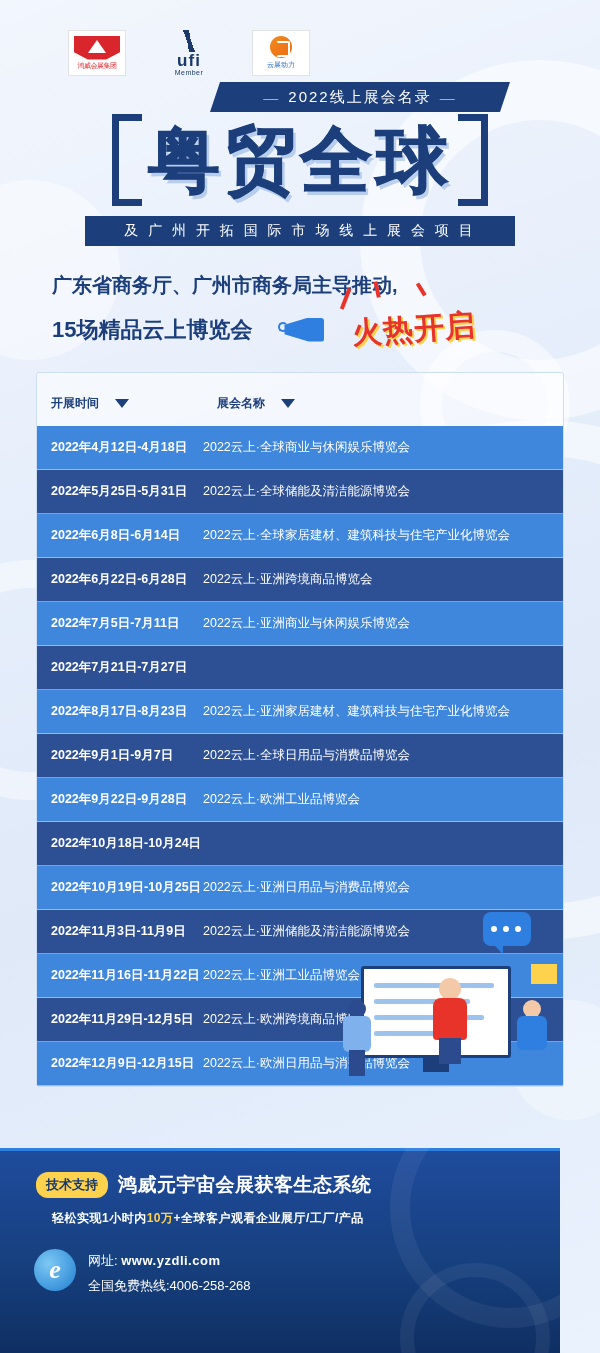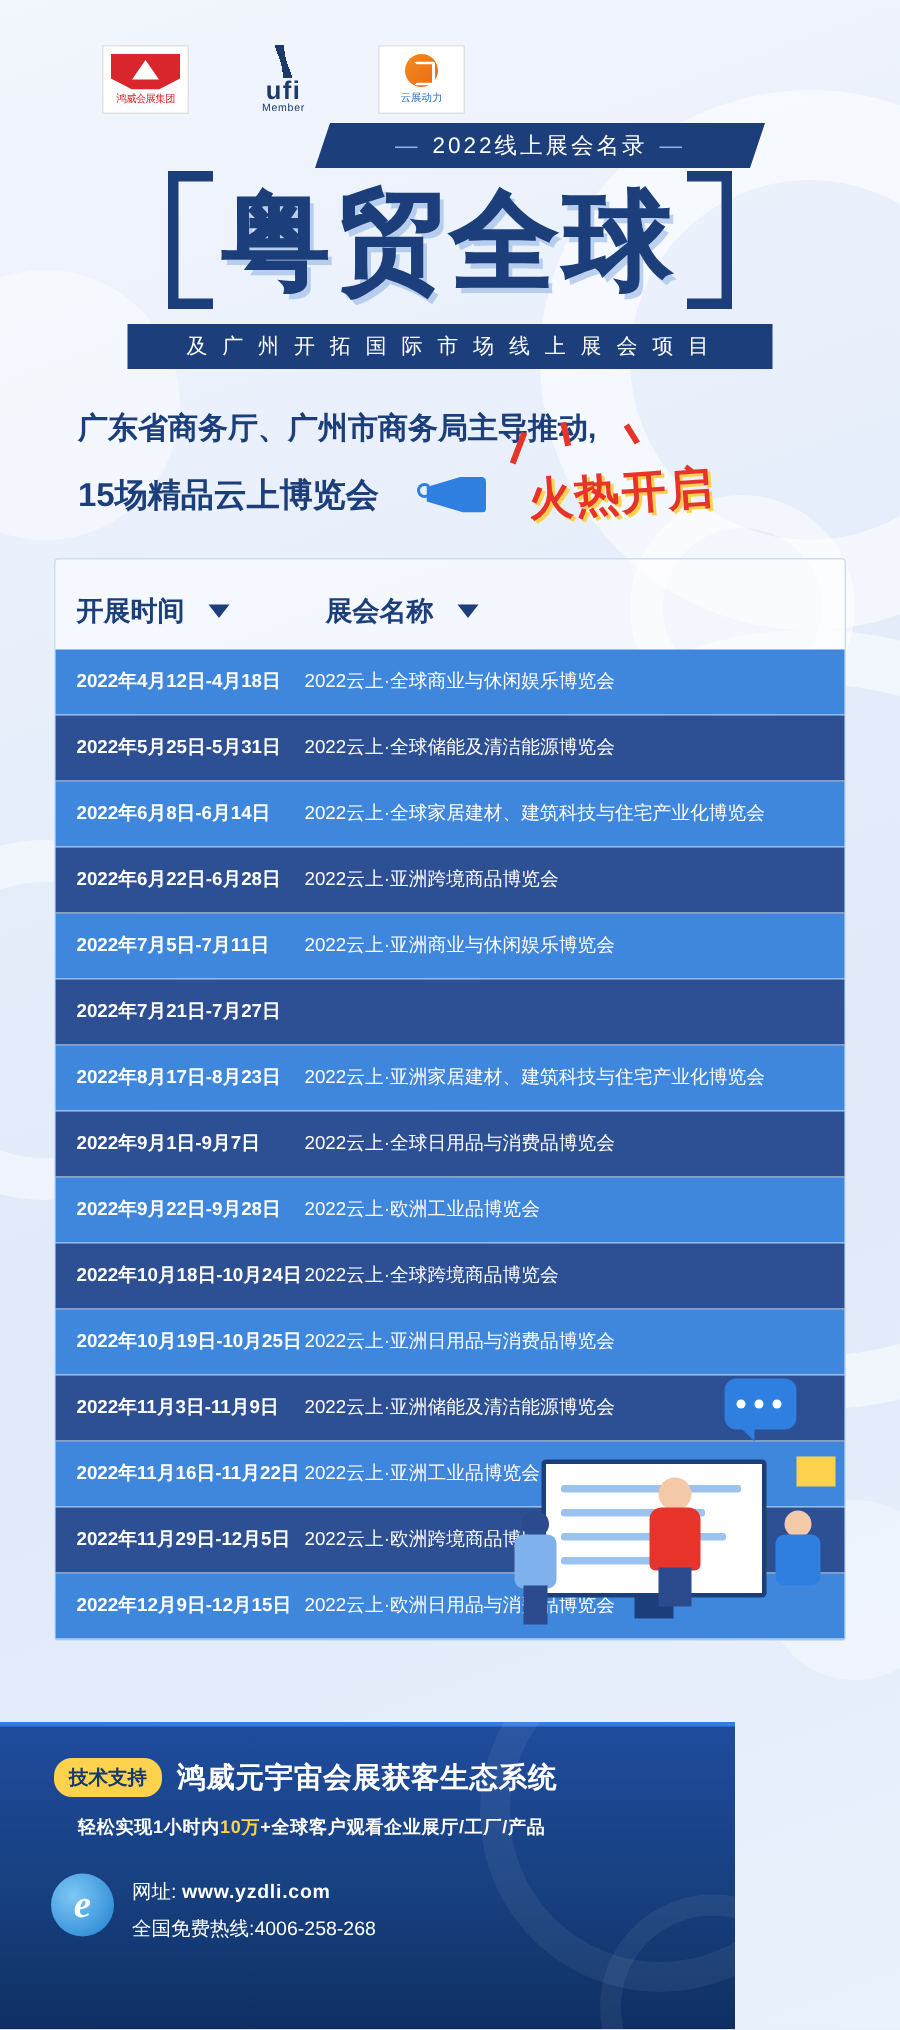--- a/index.html
+++ b/index.html
@@ -181,21 +181,21 @@
     background: rgba(255,255,255,0.55);
     border: 1px solid #cdddf2;
     border-radius: 3px;
     padding: 10px 0 0;
   }
   .t-head {
     display: flex; align-items: center;
     padding: 12px 0 14px 14px;
   }
   .t-head .h {
-    font-size: 18px; font-weight: bold; color: #1c3f7c;
+    font-size: 12px; font-weight: bold; color: #1c3f7c;
     display: flex; align-items: center; gap: 16px;
   }
   .t-head .h.c1 { width: 166px; }
   .caret {
     width: 0; height: 0;
     border-left: 7px solid transparent; border-right: 7px solid transparent;
     border-top: 9px solid #1c3f7c;
   }
   .rows { display: block; }
   .row {
@@ -243,21 +243,21 @@
   .illus .person2 { position: absolute; right: 6px; bottom: 16px; width: 34px; height: 70px; }
   .illus .person2 .head { position: absolute; left: 6px; top: 0; width: 18px; height: 18px; border-radius: 50%; background: #f3c9a8; }
   .illus .person2 .torso { position: absolute; left: 0; top: 16px; width: 30px; height: 34px; background: #2f7fe0; border-radius: 6px; }
   .illus .person3 { position: absolute; left: 6px; bottom: 10px; width: 30px; height: 76px; }
   .illus .person3 .head { position: absolute; left: 5px; top: 0; width: 18px; height: 18px; border-radius: 50%; background: #2b4b8e; }
   .illus .person3 .torso { position: absolute; left: 0; top: 16px; width: 28px; height: 36px; background: #7fb2ec; border-radius: 6px; }
   .illus .person3 .leg { position: absolute; left: 6px; top: 50px; width: 16px; height: 26px; background: #2b4b8e; }
 
   
   .footer {
-    position: absolute; left: 0; bottom: 0; width: 490px; height: 205px;
+    position: absolute; left: 0; bottom: 0; width: 560px; height: 205px;
     background: linear-gradient(180deg, #1f4c9e 0%, #17407f 55%, #0f2f63 100%);
     overflow: hidden;
   }
   .footer .fdeco {
     position: absolute; border-radius: 50%;
     border: 20px solid rgba(255,255,255,0.06);
   }
   .footer .fdeco.f1 { width: 240px; height: 240px; right: -70px; top: -60px; }
   .footer .fdeco.f2 { width: 150px; height: 150px; left: 400px; bottom: -60px; border-width: 14px; }
   .support-row {
@@ -392,21 +392,20 @@
       <div class="row even">
           <div class="c-date">2022年9月1日-9月7日</div>
           <div class="c-name">2022云上·全球日用品与消费品博览会</div>
         </div>
       <div class="row odd">
           <div class="c-date">2022年9月22日-9月28日</div>
           <div class="c-name">2022云上·欧洲工业品博览会</div>
         </div>
       <div class="row even">
           <div class="c-date">2022年10月18日-10月24日</div>
-          <div class="c-name">2022云上·全球跨境商品博览会</div>
         </div>
       <div class="row odd">
           <div class="c-date">2022年10月19日-10月25日</div>
           <div class="c-name">2022云上·亚洲日用品与消费品博览会</div>
         </div>
       <div class="row even">
           <div class="c-date">2022年11月3日-11月9日</div>
           <div class="c-name">2022云上·亚洲储能及清洁能源博览会</div>
         </div>
       <div class="row odd">

